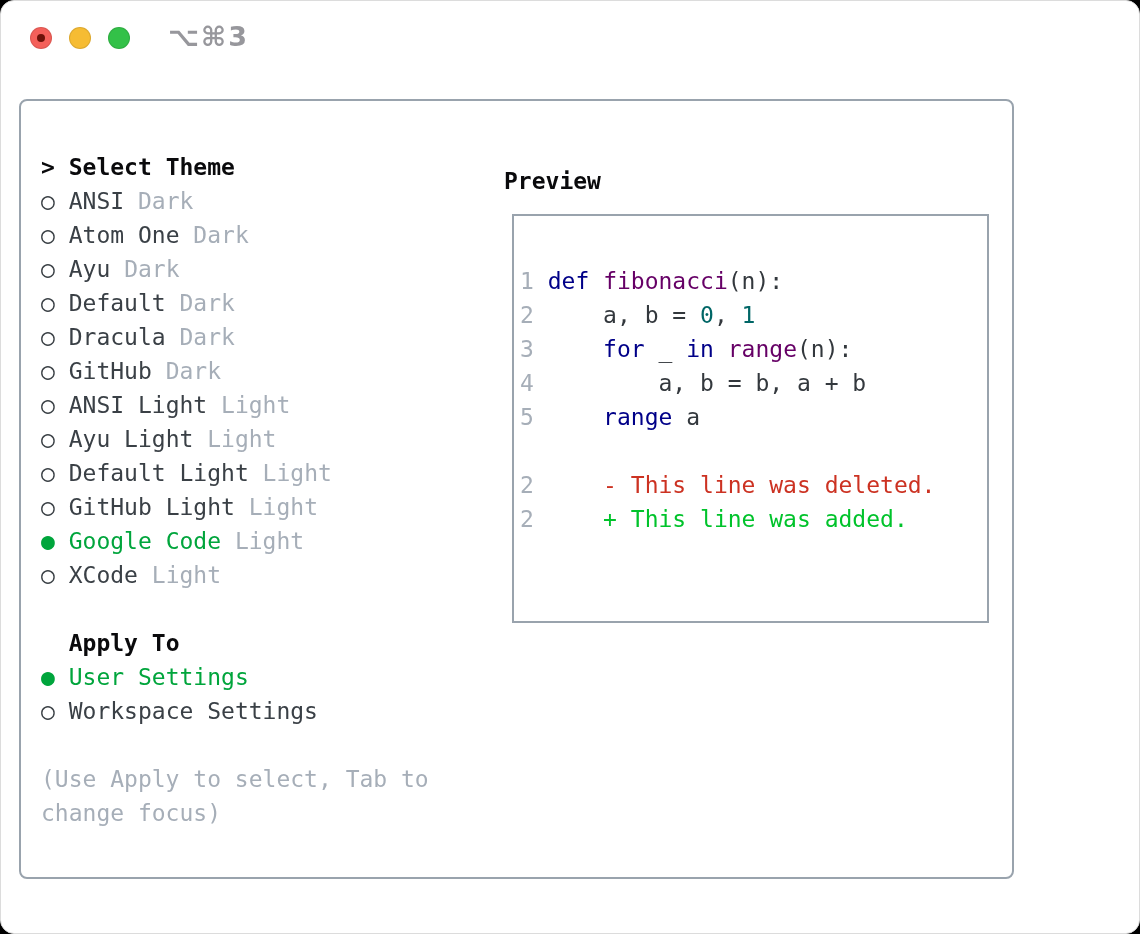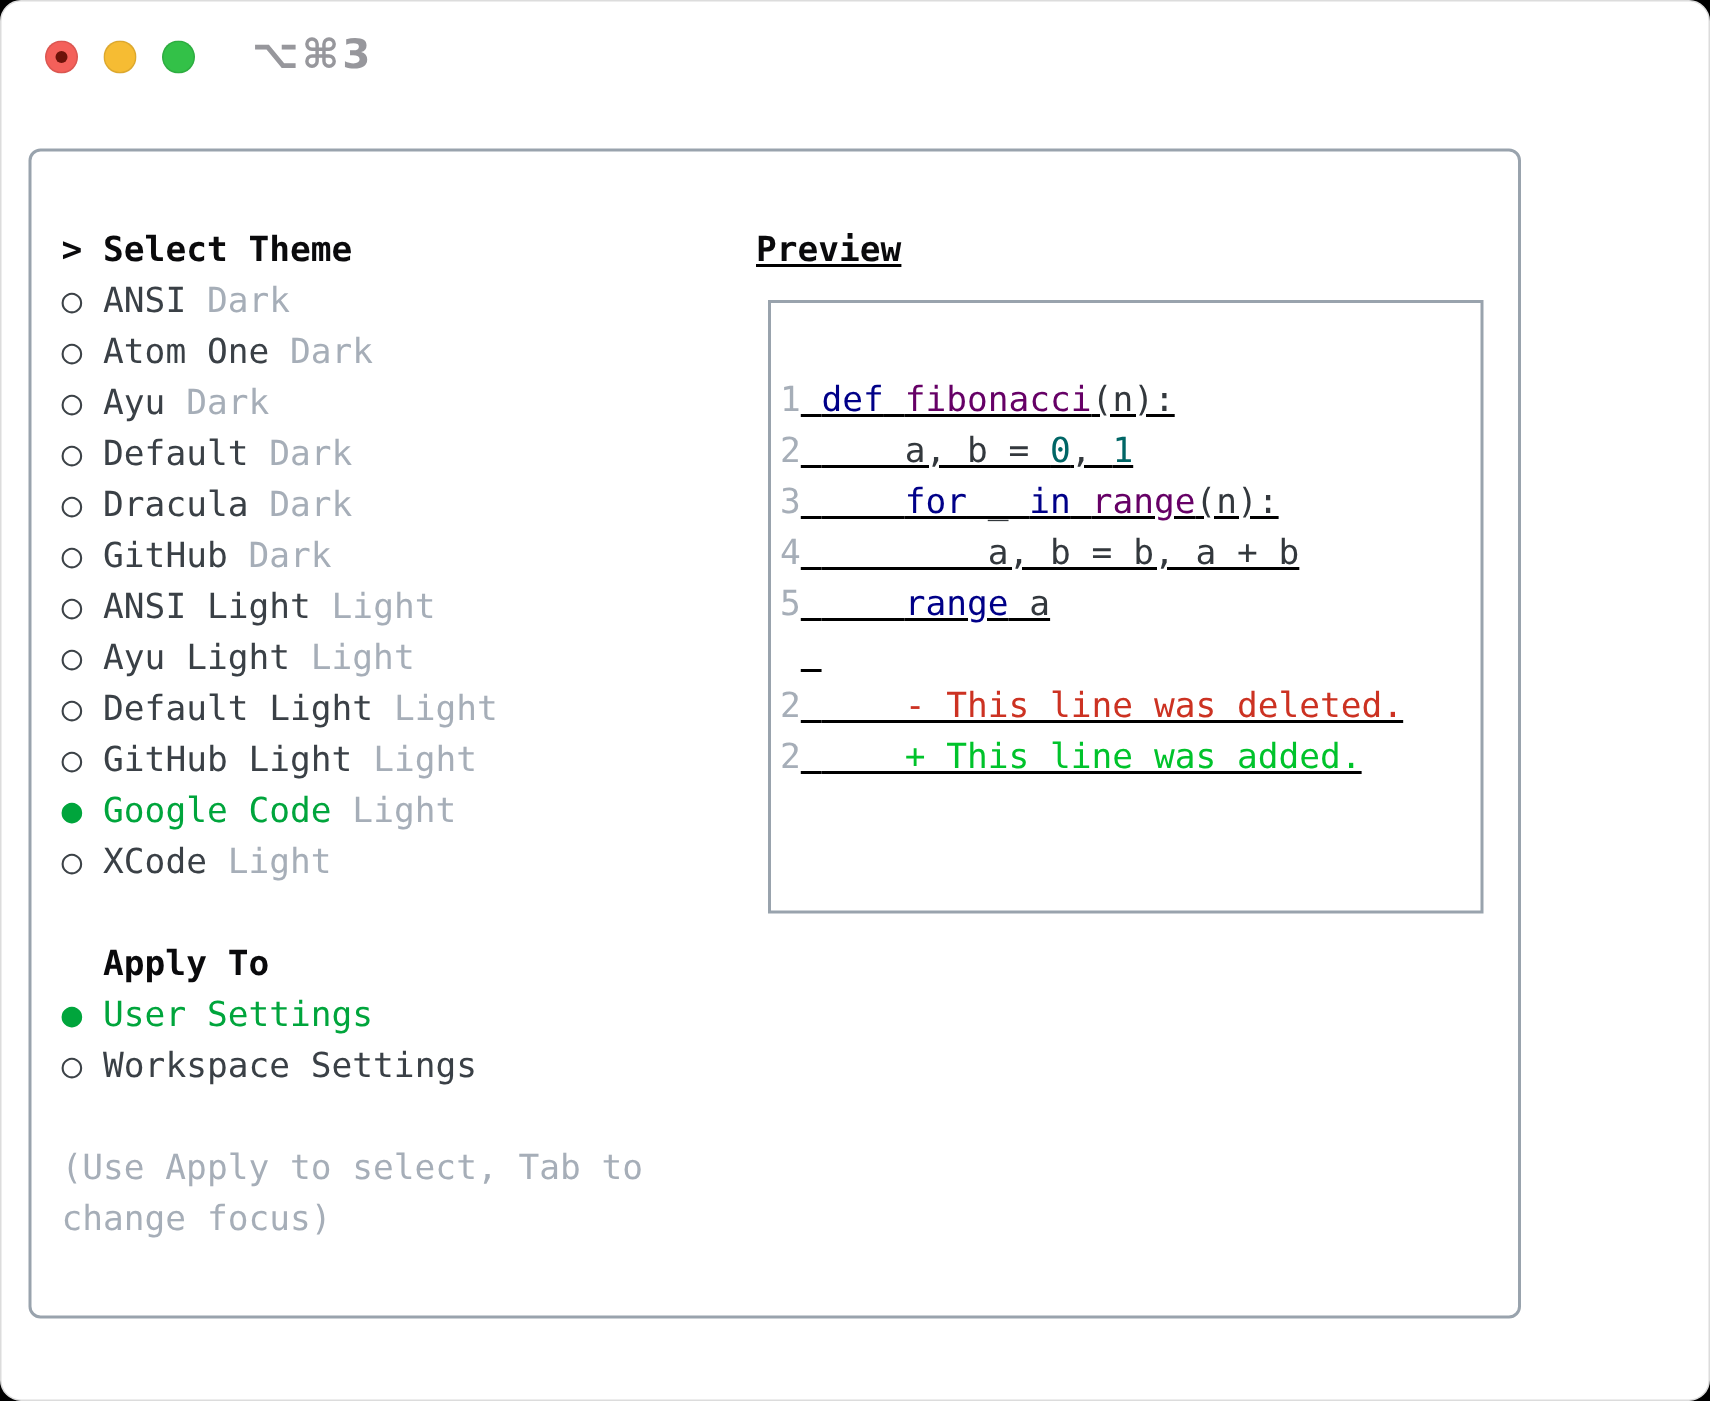--- a/index.html
+++ b/index.html
@@ -21,21 +21,21 @@
     font-family:"DejaVu Sans",sans-serif;font-size:27px;font-weight:600;
     color:var(--title-gray);letter-spacing:2px;
   }
   
   .panel{
     position:absolute;left:18px;top:98px;width:995px;height:780px;
     border:2px solid var(--border);border-radius:8px;box-sizing:border-box;
     background:#fff;
   }
   .left-col{position:absolute;left:20px;top:49px;font-size:23px;line-height:34px;}
-  .right-col{position:absolute;left:483px;top:49px;font-size:23px;line-height:34px;text-decoration:underline;}
+  .right-col{position:absolute;left:483px;top:63px;font-size:23px;line-height:34px;}
   .row{white-space:pre;height:34px;}
   .row.header{font-weight:bold;color:#0a0a0c;}
   .prompt{font-weight:bold;color:#0a0a0c;}
   .marker{color:#3c4247;}
   .name{color:var(--textdark);}
   .suffix{color:var(--muted);}
   .selected .marker,.selected .name{color:var(--accent-green);}
   .blank{height:34px;}
   .help .row{color:var(--muted);}
   

